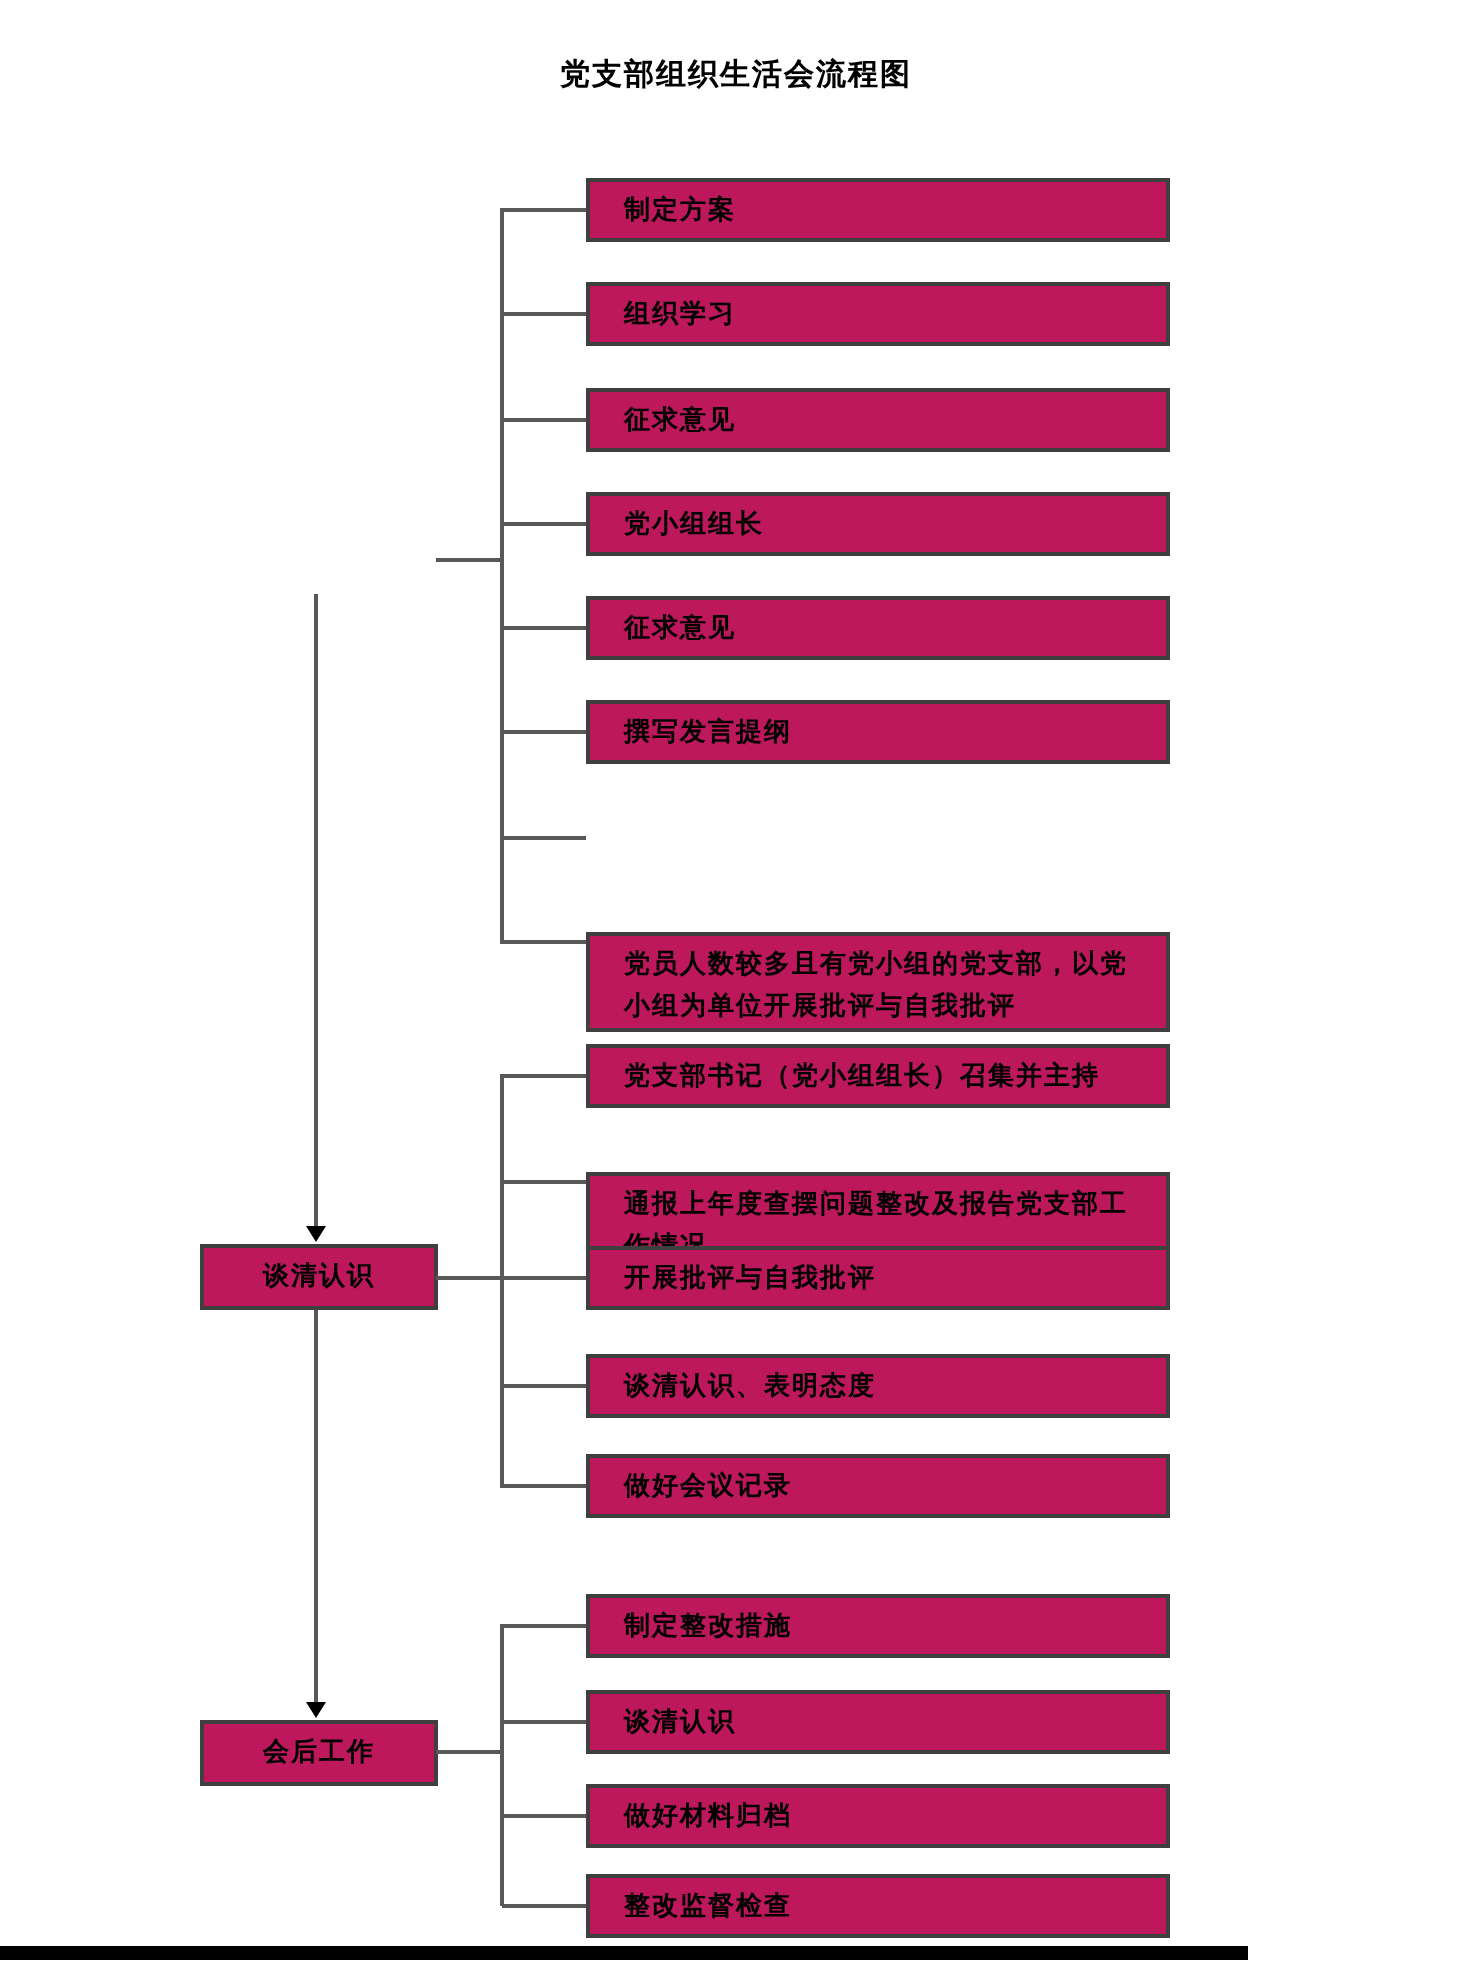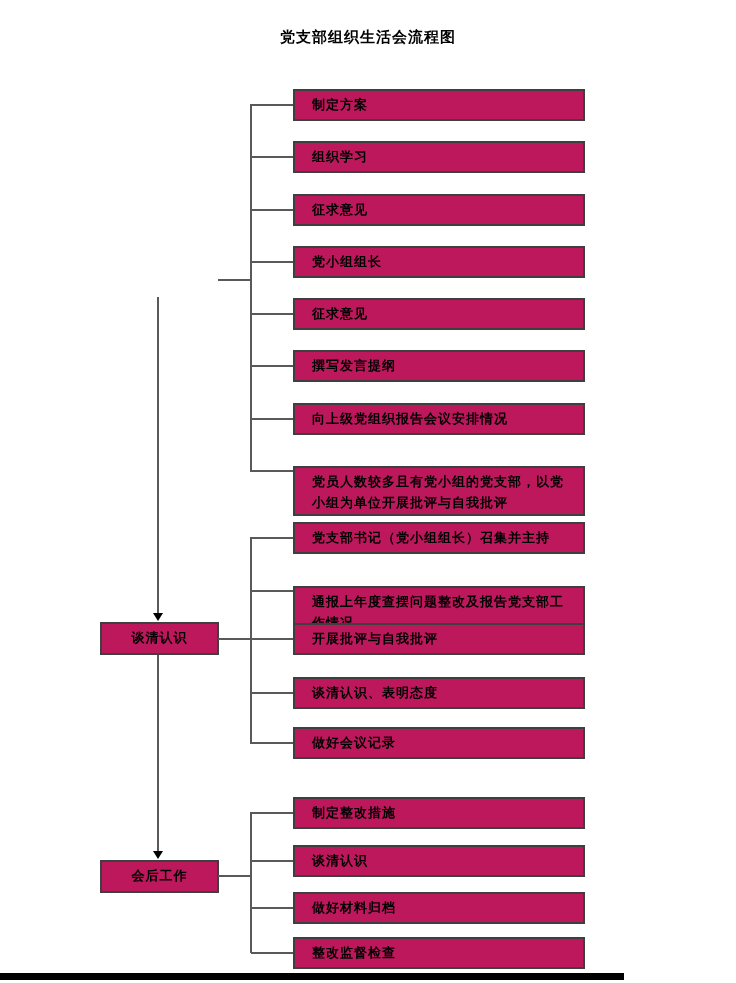--- a/index.html
+++ b/index.html
@@ -84,21 +84,20 @@
   <div class="hline" style="left:251px; top:365px; width:42px"></div>
   <div class="hline" style="left:251px; top:418px; width:42px"></div>
   <div class="hline" style="left:251px; top:470px; width:42px"></div>
 
   <div class="box step" style="top:89px">制定方案</div>
   <div class="box step" style="top:141px">组织学习</div>
   <div class="box step" style="top:194px">征求意见</div>
   <div class="box step" style="top:246px">党小组组长</div>
   <div class="box step" style="top:298px">征求意见</div>
   <div class="box step" style="top:350px">撰写发言提纲</div>
-  <div class="box step" style="top:403px">向上级党组织报告会议安排情况</div>
   <div class="box step two-line" style="top:446px">党员人数较多且有党小组的党支部，以党小组为单位开展批评与自我批评</div>
 
   <div class="vline" style="left:157px; top:297px; height:317px"></div>
   <div class="arrowhead" style="left:153px; top:613px"></div>
 
   <div class="box stage" style="top:622px">谈清认识</div>
   <div class="hline" style="left:218px; top:638px; width:75px"></div>
   <div class="vline" style="left:250px; top:537px; height:207px"></div>
 
   <div class="hline" style="left:251px; top:537px; width:42px"></div>

